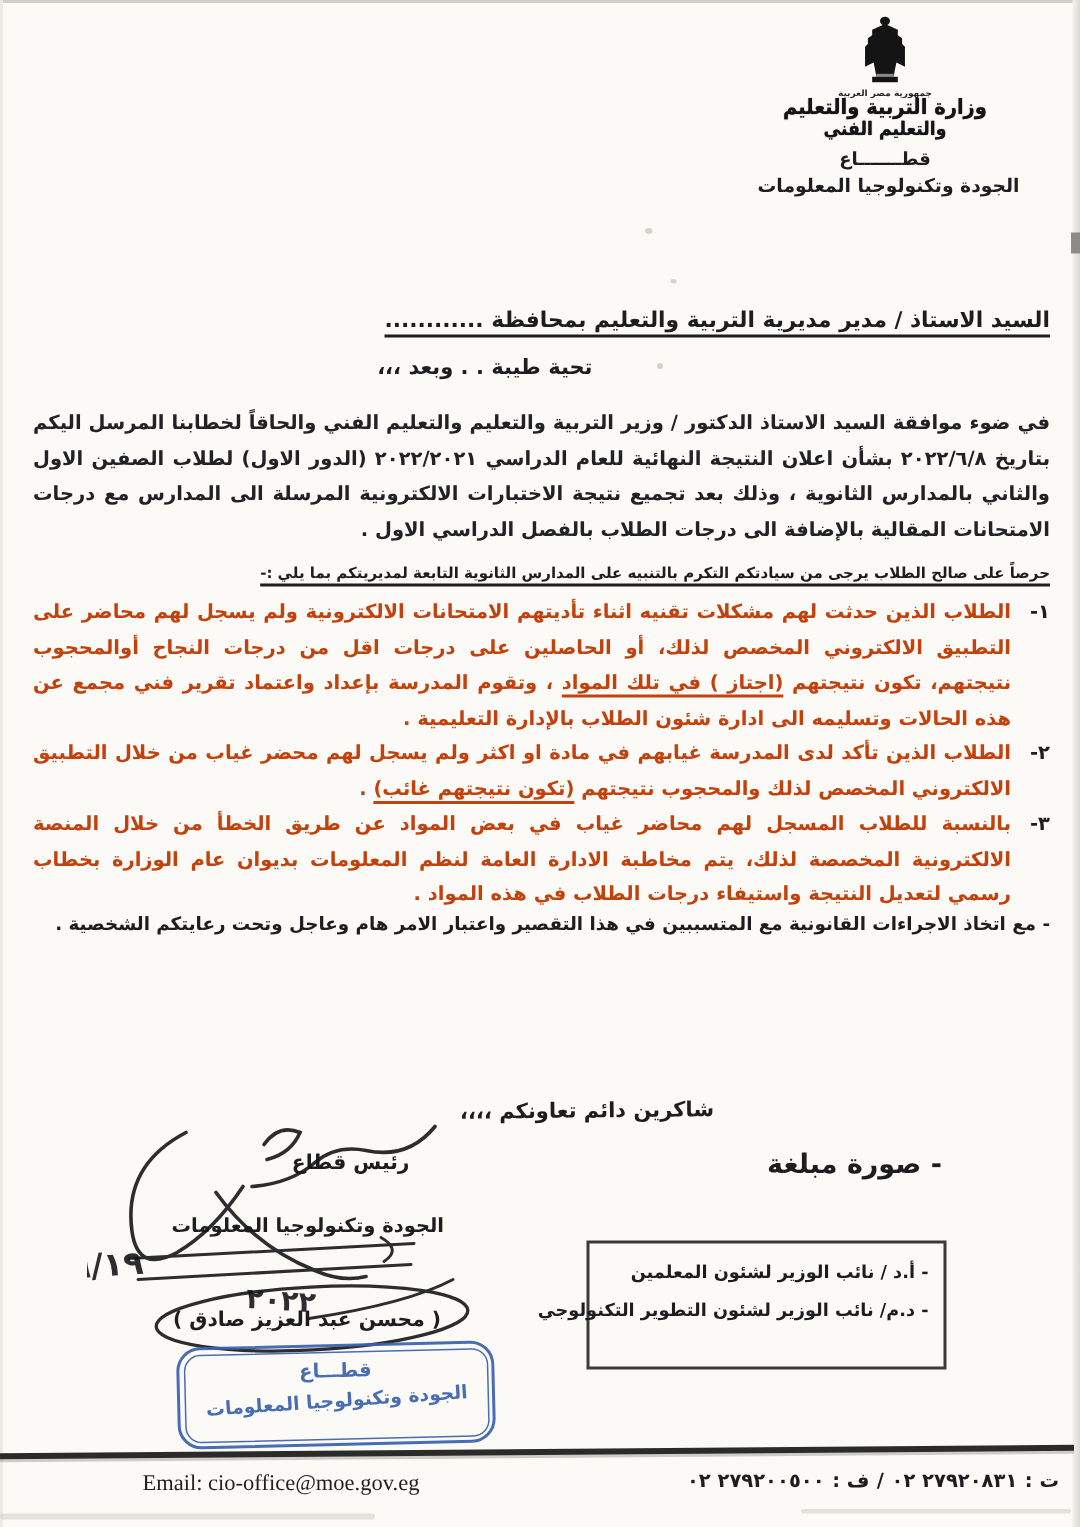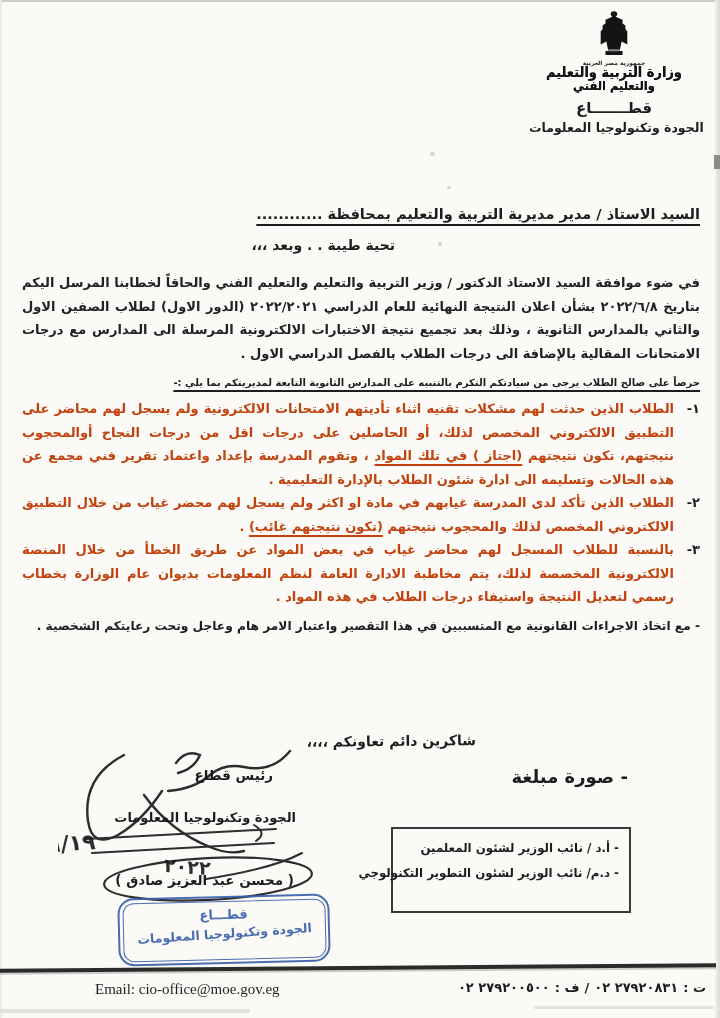--- a/index.html
+++ b/index.html
@@ -10,45 +10,45 @@
   }
   
   .edge-top{position:absolute;top:0;left:0;right:0;height:2px;background:#c7c5c0;opacity:.85;}
   .edge-right{position:absolute;right:0;top:0;bottom:0;width:5px;background:linear-gradient(to left,#dcdad5,#f3f1ec);}
   .edge-right-dark{position:absolute;right:0;top:155px;width:6px;height:14px;background:#8d8b86;}
   .edge-left{position:absolute;left:0;top:0;bottom:0;width:2px;background:#eceae5;}
   .smudge{position:absolute;background:#cfcdc8;opacity:.55;border-radius:2px;}
   .speck{position:absolute;background:#b9b7b2;border-radius:50%;opacity:.6;}
 
   
-  .emblem-block{position:absolute;top:10px;left:505px;width:170px;text-align:center;margin-left:24px;}
+  .emblem-block{position:absolute;top:10px;left:505px;width:170px;text-align:center;}
   .eagle{display:block;margin:0 auto;}
   .republic{font-size:6px;font-weight:bold;letter-spacing:-.3px;color:#222;margin-top:1px;transform:scaleY(.95);}
   .ministry{font-weight:bold;font-size:13px;line-height:13px;letter-spacing:-.5px;
     filter:blur(.25px);transform:scaleY(1.08);color:#141416;text-shadow:0 0 .6px #141416;}
   .ministry .m2{font-size:11.5px;}
-  .sector-word{font-size:15px;font-weight:bold;margin-top:7px;}
+  .sector-word{font-size:12px;font-weight:bold;margin-top:7px;}
   .sector-name{font-size:12.5px;font-weight:bold;margin-top:3px;white-space:nowrap;}
 
   
   .body-block{position:absolute;top:206px;right:20px;left:22px;direction:rtl;}
   .addressee{font-size:14.5px;font-weight:bold;text-decoration:underline;
     text-underline-offset:5px;text-decoration-thickness:1.5px;}
   .greeting{font-size:14px;font-weight:bold;margin:15px 305px 0 0;white-space:nowrap;}
   .para{font-size:13px;font-weight:bold;line-height:23.5px;text-align:justify;color:#222226;}
   .p1{margin-top:18px;}
   .p2{margin-top:9px;}
   .directive{margin-top:12px;font-size:10px;font-weight:bold;white-space:nowrap;
     text-decoration:underline;text-underline-offset:4px;text-decoration-thickness:1.5px;}
   .list{margin-top:9px;}
   .item{display:flex;}
   .item-num{flex:0 0 26px;font-size:13px;font-weight:bold;line-height:23.5px;}
   .item-text{flex:1;font-size:13px;font-weight:bold;line-height:23.5px;text-align:justify;color:#c2410c;}
   .uline{text-decoration:underline;text-underline-offset:4px;text-decoration-thickness:1.5px;}
-  .closing{margin-top:10px;font-size:12.2px;font-weight:bold;white-space:nowrap;}
+  .closing{margin-top:0;font-size:12.2px;font-weight:bold;white-space:nowrap;}
 
   .thanks{position:absolute;top:733px;left:296px;width:180px;direction:rtl;
     font-size:14px;font-weight:600;white-space:nowrap;transform:rotate(-.6deg);}
 
   
   .sig-block{position:absolute;left:58px;top:733px;width:300px;height:240px;direction:rtl;}
   .sig-title1{position:absolute;right:85px;top:34px;font-size:13.5px;font-weight:bold;white-space:nowrap;}
   .sig-title2{position:absolute;right:62px;top:77px;font-size:13px;font-weight:bold;white-space:nowrap;}
   .sig-name{position:absolute;right:64px;top:139px;font-size:13.5px;font-weight:bold;white-space:nowrap;}
   .sig-ink{position:absolute;left:0;top:0;pointer-events:none;}

